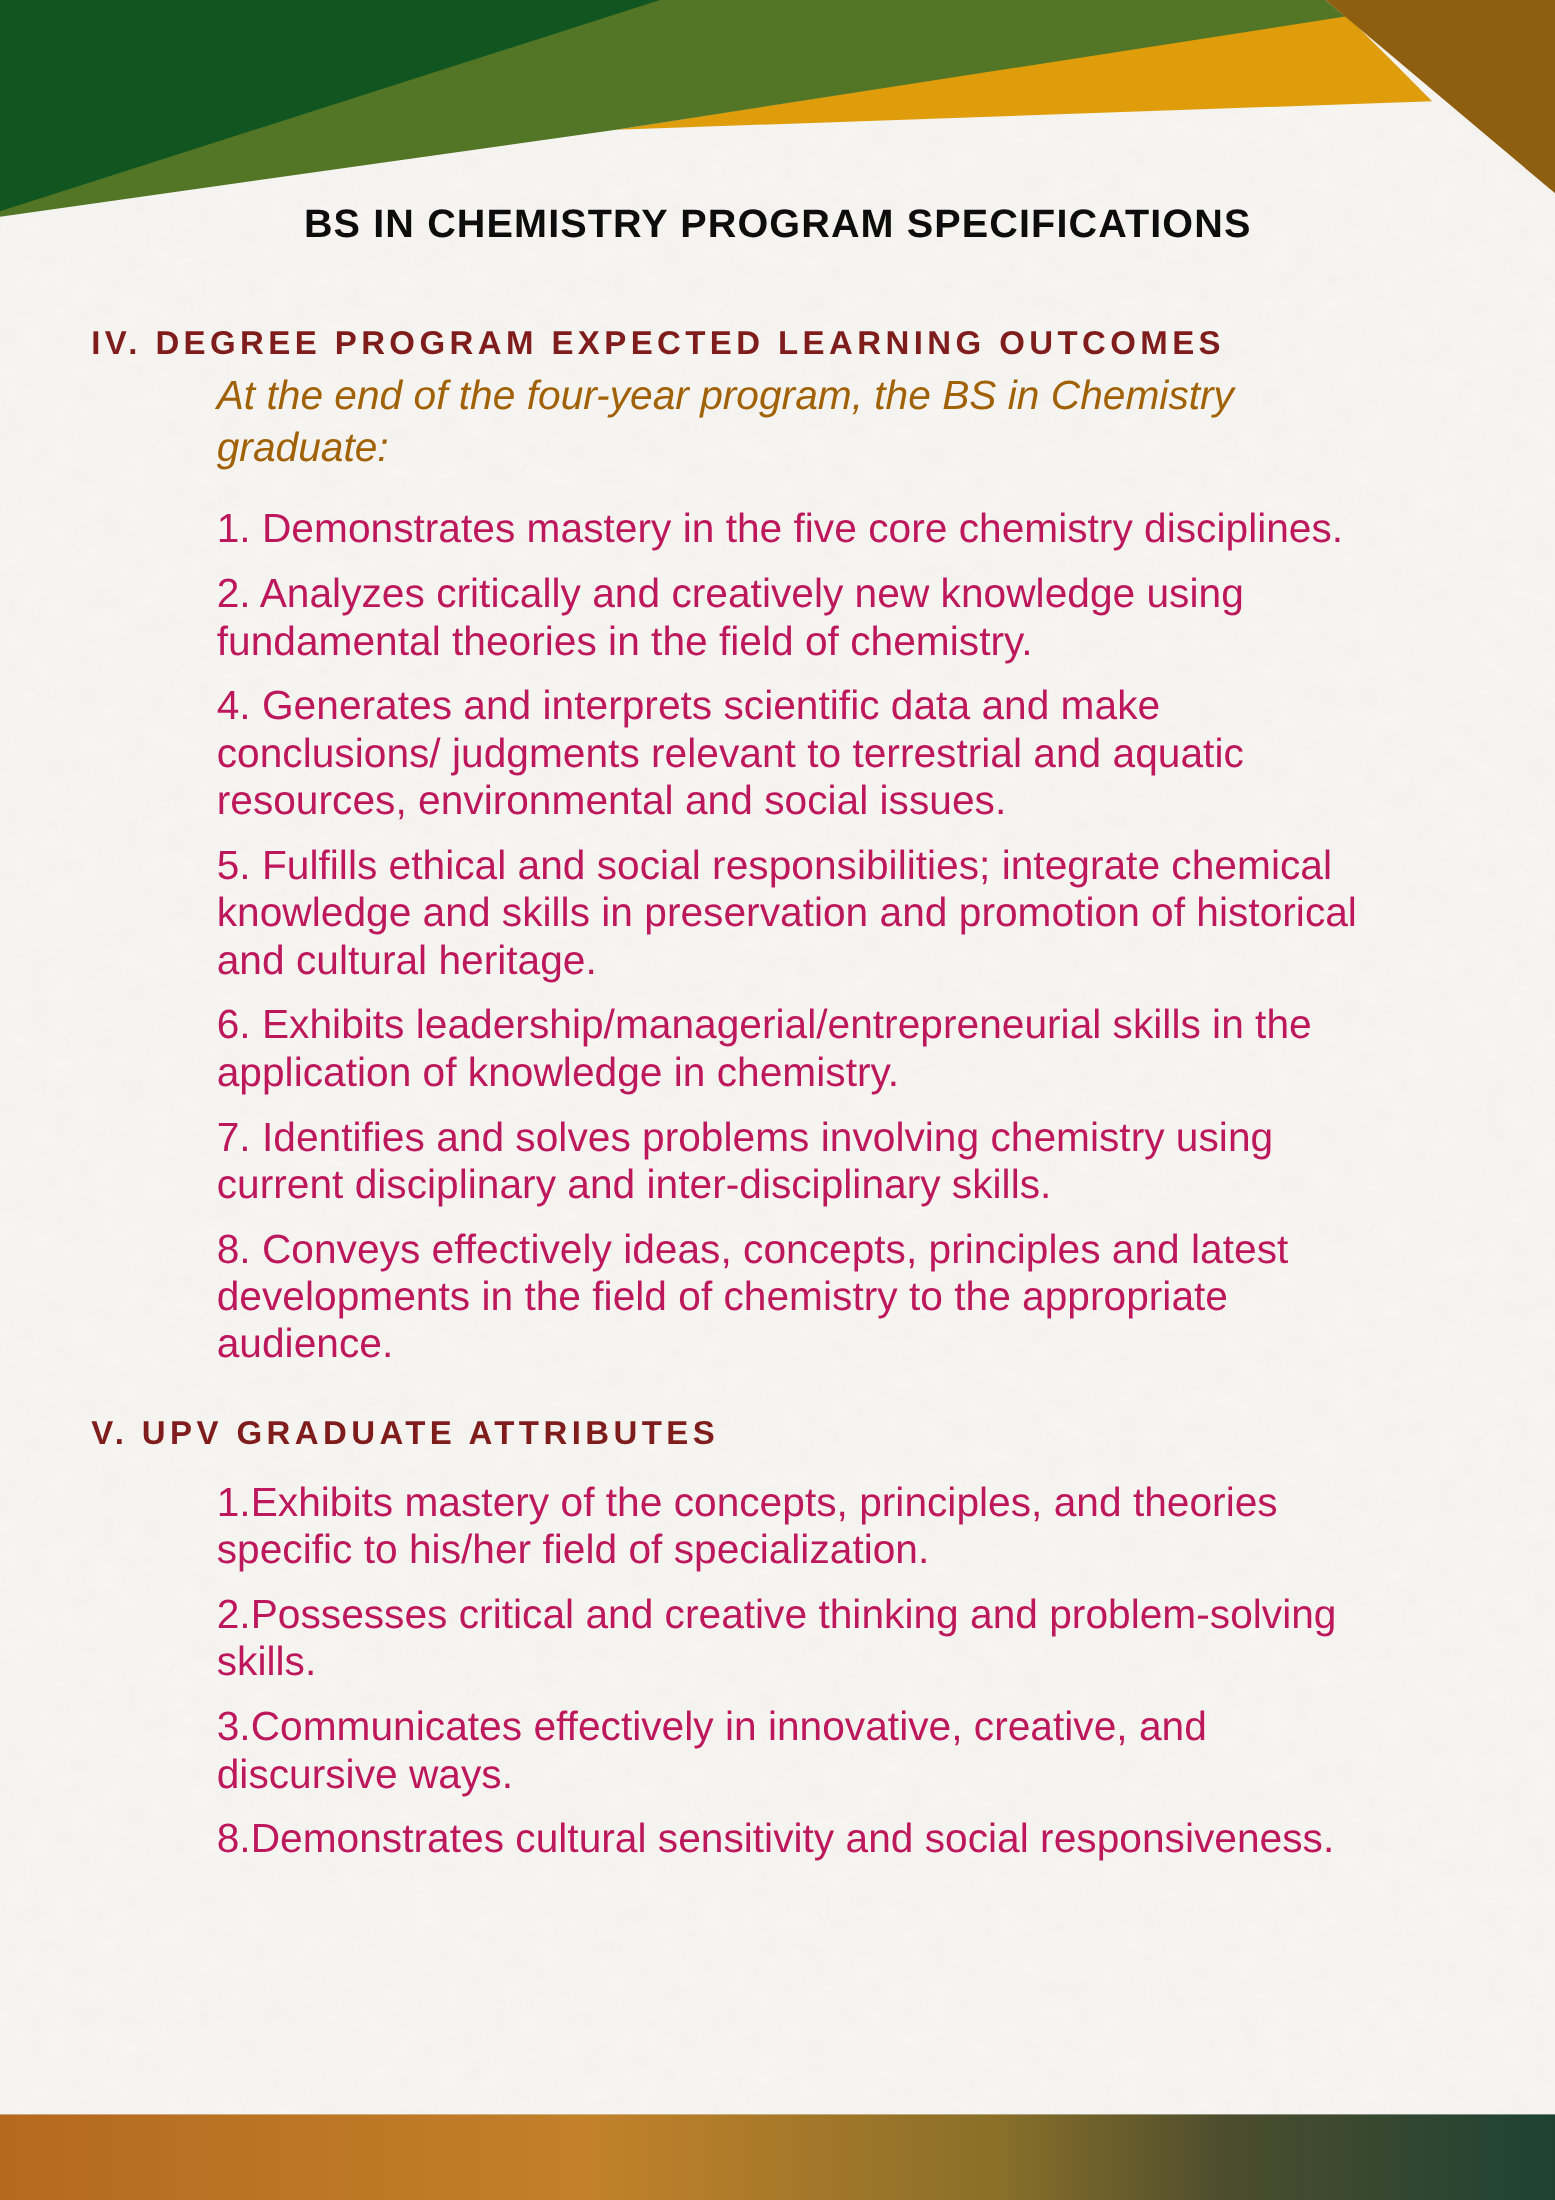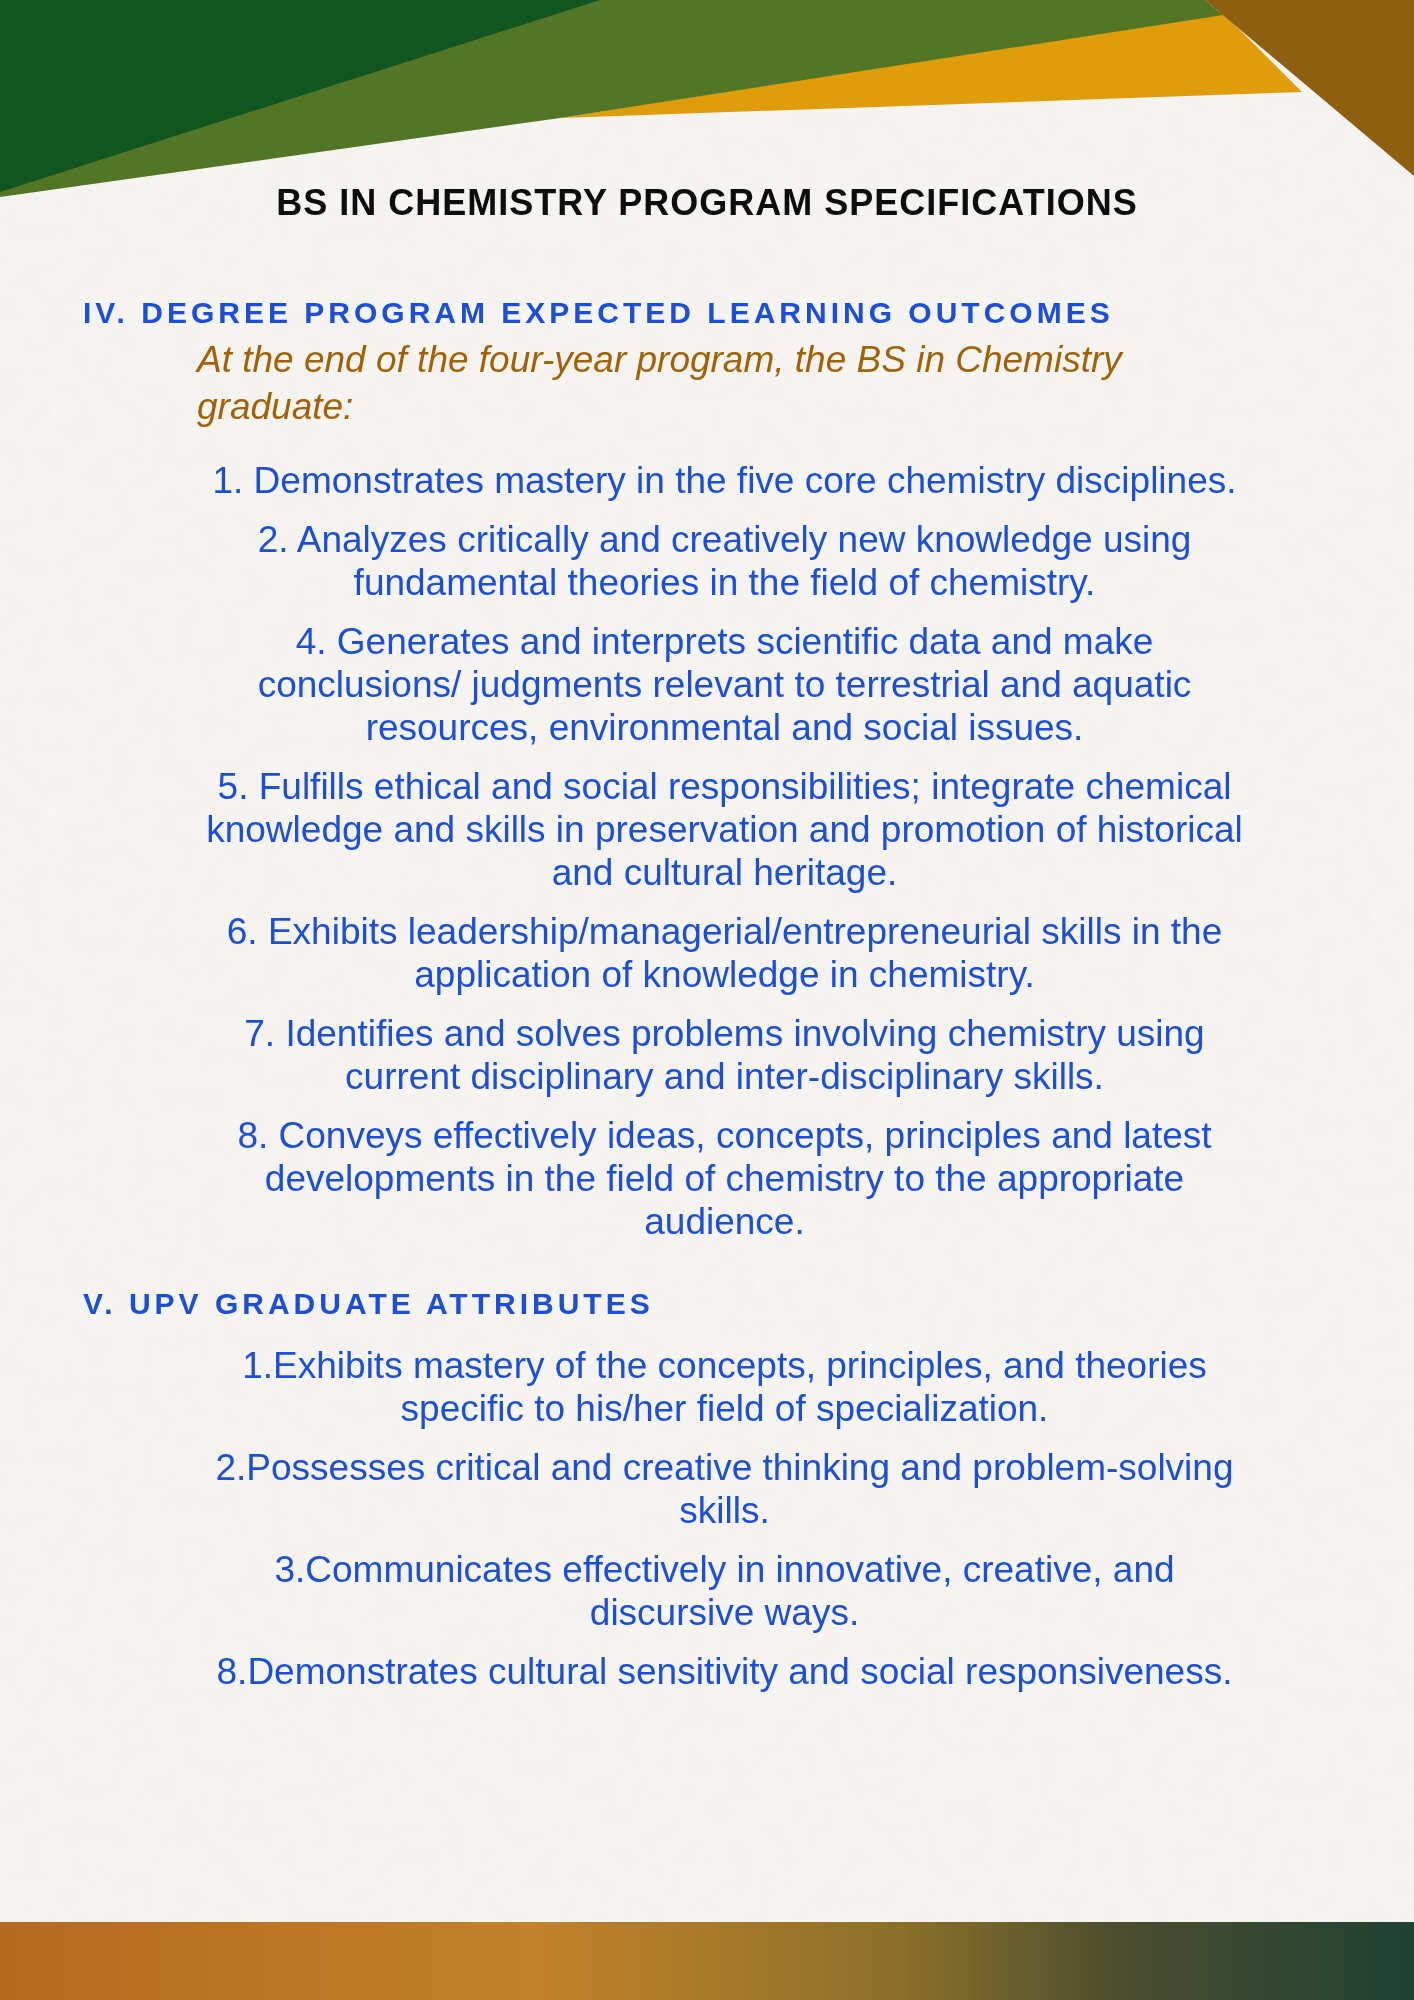--- a/index.html
+++ b/index.html
@@ -37,38 +37,37 @@
     left: 83px;
     top: 294px;
     width: 1260px;
   }
   .section-heading {
     margin: 0;
     font-size: 30px;
     line-height: 38px;
     font-weight: 700;
     letter-spacing: 4px;
-    color: #1d4ed8;
+    color: #7f1d1d;
   }
   .section-heading.attributes { margin-top: 42px; }
   .intro {
     margin: 4px 0 0 114px;
     width: 1055px;
     font-style: italic;
     font-size: 37px;
     line-height: 47px;
     color: #a16207;
   }
   .item-list { margin: 0 0 0 114px; width: 1055px; }
   .item {
     margin: 16px 0 0 0;
     font-size: 37px;
     line-height: 43px;
-    color: #1d4ed8;
-    text-align: center;
+    color: #be185d;
   }
   .item-list.outcomes .item:first-child { margin-top: 29px; }
   .item-list.attributes-list .item:first-child { margin-top: 21px; }
 </style>
 </head>
 <body>
 
 <div class="page">
 
   <svg class="texture-layer" width="1414" height="2000" aria-hidden="true">

